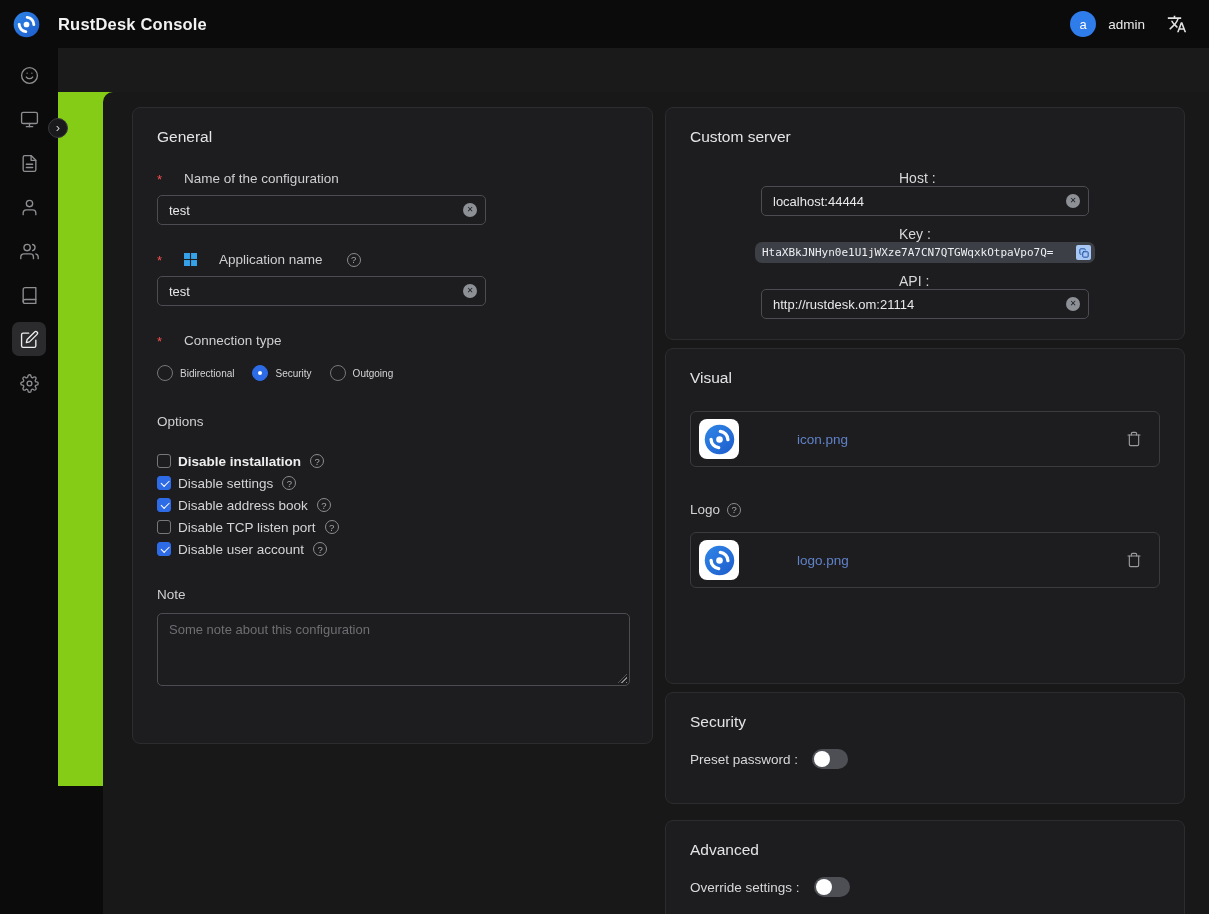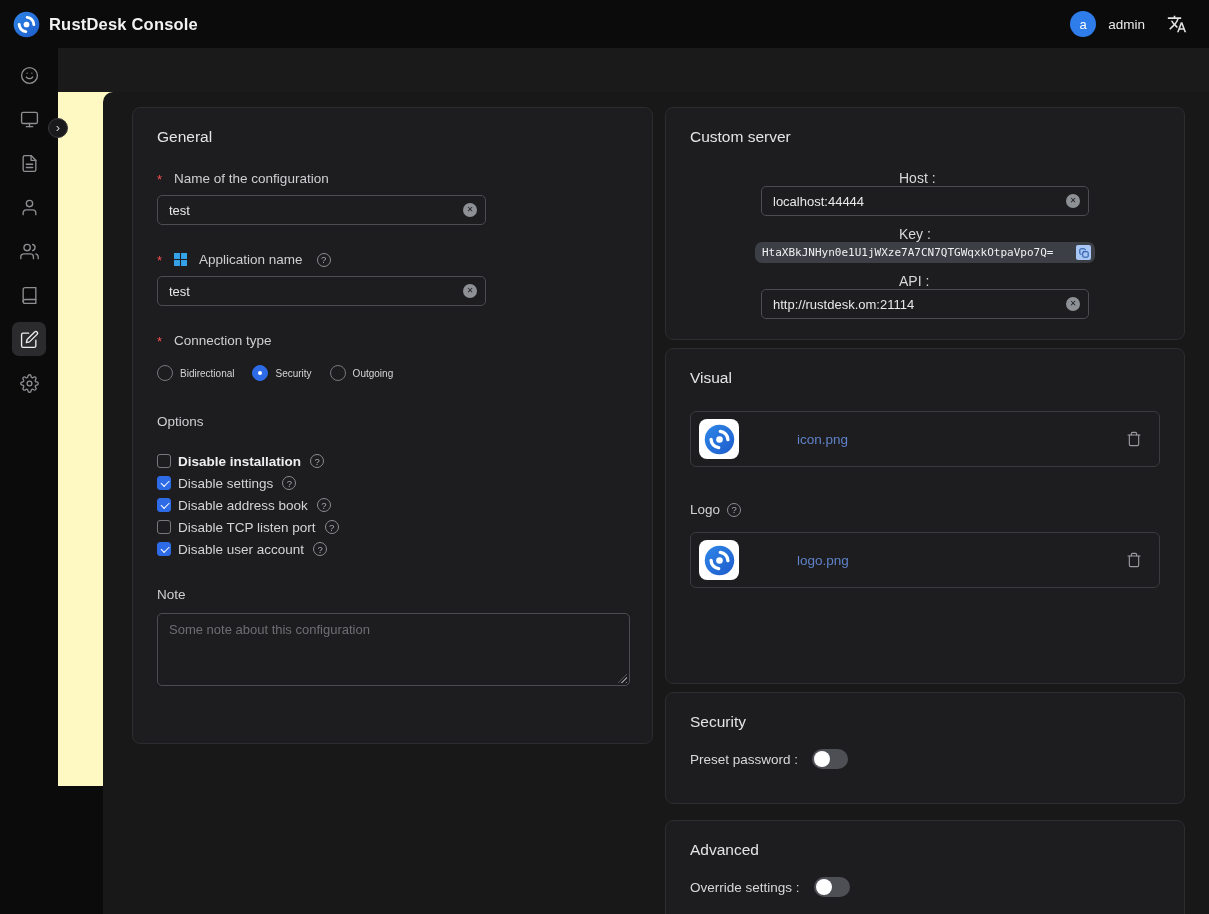--- a/index.html
+++ b/index.html
@@ -2,21 +2,21 @@
 <html><head>
 <meta charset="utf-8">
 <style>
   * { margin:0; padding:0; box-sizing:border-box; }
   html,body { width:1209px; height:914px; overflow:hidden; background:#0b0b0c;
               font-family:"Liberation Sans", sans-serif; color:#d6d6d8; }
 
   
   .topbar { position:absolute; top:0; left:0; width:1209px; height:48px; background:#0b0b0c;
             display:flex; align-items:center; justify-content:space-between; padding:0 22px 0 13px; z-index:5; }
-  .brand { display:flex; align-items:center; gap:9px; }
+  .brand { display:flex; align-items:center; gap:18px; }
   .brand-logo { width:27px; height:27px; display:block; }
   .brand-title { font-size:16.5px; font-weight:700; color:#f2f2f2; letter-spacing:.2px; }
   .topbar-right { display:flex; align-items:center; gap:12px; }
   .avatar { width:26px; height:26px; border-radius:50%; background:#2f7ceb; color:#fff; font-size:13px;
             display:flex; align-items:center; justify-content:center; cursor:pointer; }
   .username { font-size:13.5px; color:#eaeaea; cursor:pointer; }
   .translate-icon { width:20px; height:20px; color:#e2e2e2; margin-left:10px; cursor:pointer; }
 
   
   .sidebar { position:absolute; top:48px; left:0; width:58px; height:866px; background:#0b0b0c; padding-top:5px; }
@@ -25,38 +25,38 @@
   .nav-pill { width:34px; height:34px; border-radius:7px; display:flex; align-items:center; justify-content:center; }
   .nav-item svg { width:19px; height:19px; }
   .nav-item.active { color:#ececec; }
   .nav-item.active .nav-pill { background:#2b2b2e; }
   .collapse-btn { position:absolute; top:70px; left:48px; width:20px; height:20px; border-radius:50%;
                   background:#1a1a1c; border:1px solid #3a3a3e; color:#c8c8c8; z-index:6; cursor:pointer;
                   display:flex; align-items:center; justify-content:center; }
   .collapse-btn::before { content:"\203A"; font-size:13px; line-height:1; margin-top:-1px; }
 
   
-  .content { position:absolute; top:48px; left:58px; width:1151px; height:738px; background:#fef9c3; }
+  .content { position:absolute; top:48px; left:58px; width:1151px; height:738px; background:#84cc16; }
   .top-strip { position:absolute; top:0; left:0; width:1151px; height:44px; background:#1a1a1b; }
   .main-panel { position:absolute; top:44px; left:45px; width:1106px; height:822px; background:#181819;
                 border-top-left-radius:10px; overflow:hidden; }
   .col-left  { position:absolute; left:29px;  top:15px; width:521px; }
   .col-right { position:absolute; left:562px; top:15px; width:520px; }
 
   .card { background:#1d1d1f; border:1px solid #2c2c30; border-radius:8px; padding:20px 24px; }
   .card-title { font-size:15.5px; font-weight:500; color:#e4e4e6; margin-bottom:24px; }
 
   .card-general { min-height:637px; }
   .card-server  { min-height:177px; margin-bottom:8px; }
   .card-visual  { min-height:336px; margin-bottom:8px; }
   .card-security{ min-height:112px; margin-bottom:16px; }
   .card-advanced{ min-height:170px; }
 
   
-  .field-label { display:flex; align-items:center; gap:12px; font-size:13.5px; color:#cfcfd2; height:17px; }
+  .field-label { display:flex; align-items:center; gap:22px; font-size:13.5px; color:#cfcfd2; height:17px; }
   .req { color:#f4504f; font-size:13px; line-height:1; transform:translateY(1px); }
   .req::before { content:"*"; }
 
   .help-icon { width:14px; height:14px; border-radius:50%; border:1px solid #8b8b90; color:#a8a8ad;
                display:inline-flex; align-items:center; justify-content:center; font-size:9.5px; flex-shrink:0;
                cursor:pointer; margin-left:2px; }
   .help-icon::before { content:"?"; }
 
   .text-input { position:relative; margin-top:8px; width:fit-content; }
   .text-input input { height:30px; background:transparent; border:1px solid #4c4c52; border-radius:5px;

